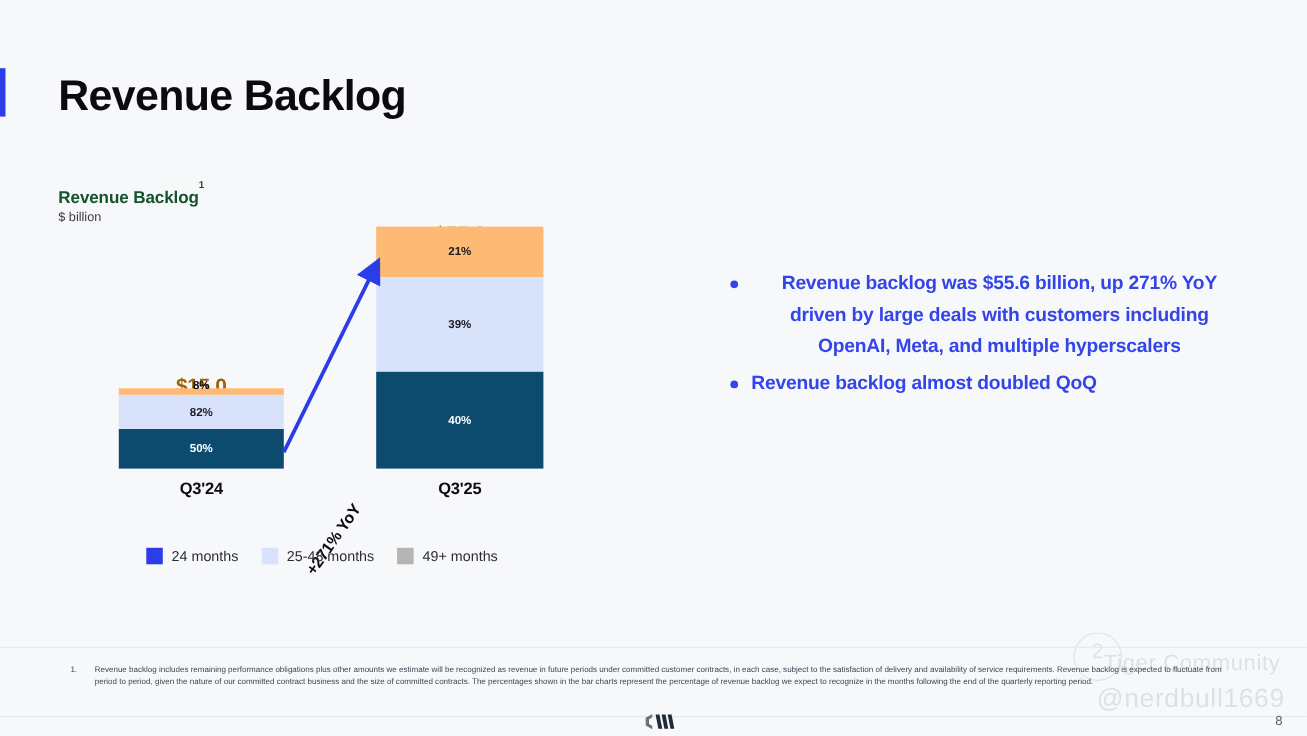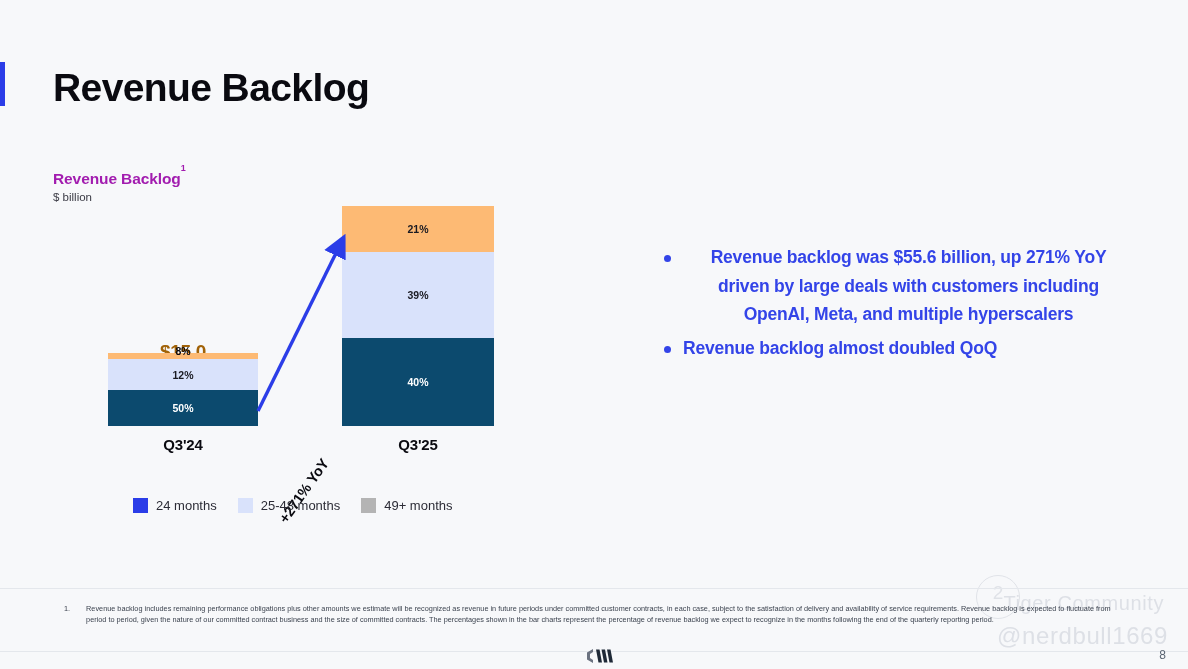--- a/index.html
+++ b/index.html
@@ -22,21 +22,21 @@
   
   .slide-title{
     position:absolute; left:53px; top:66px;
     font-size:39px; font-weight:700;
     letter-spacing:-0.6px;
     color:#0A0A10;
   }
 
   
   .chart-head{ position:absolute; left:53px; top:170px; }
-  .chart-head .ch-title{ font-size:15.5px; font-weight:700; color:#a21caf; letter-spacing:-0.1px;}
+  .chart-head .ch-title{ font-size:15.5px; font-weight:700; color:#14532d; letter-spacing:-0.1px;}
   .chart-head .ch-title sup{ font-size:9px; font-weight:700; top:-7px; position:relative;}
   .chart-head .ch-sub{ font-size:11.5px; font-weight:400; color:#3A3A44; margin-top:3px;}
 
   .plot{
     position:absolute;
     left:53px; top:215px;
     width:520px; height:270px;
   }
 
   .bar-group{ position:absolute; bottom:32px; }
@@ -175,21 +175,21 @@
 </div>
 
 <div class="plot">
 
   <div class="bar-group g0">
     <div class="bar-value">$15.0</div>
     <div class="stack">
       <div class="seg gray thin-label" style="height:6px;">
         <span>8%</span>
       </div>
-      <div class="seg light" style="height:31px;">12%</div>
+      <div class="seg light" style="height:31px;">82%</div>
       <div class="seg blue" style="height:36px;">50%</div>
     </div>
     <div class="cat-label">Q3'24</div>
   </div>
 
   <div class="bar-group g1">
     <div class="bar-value">$55.6</div>
     <div class="stack">
       <div class="seg gray" style="height:46px;">21%</div>
       <div class="seg light" style="height:86px;">39%</div>

